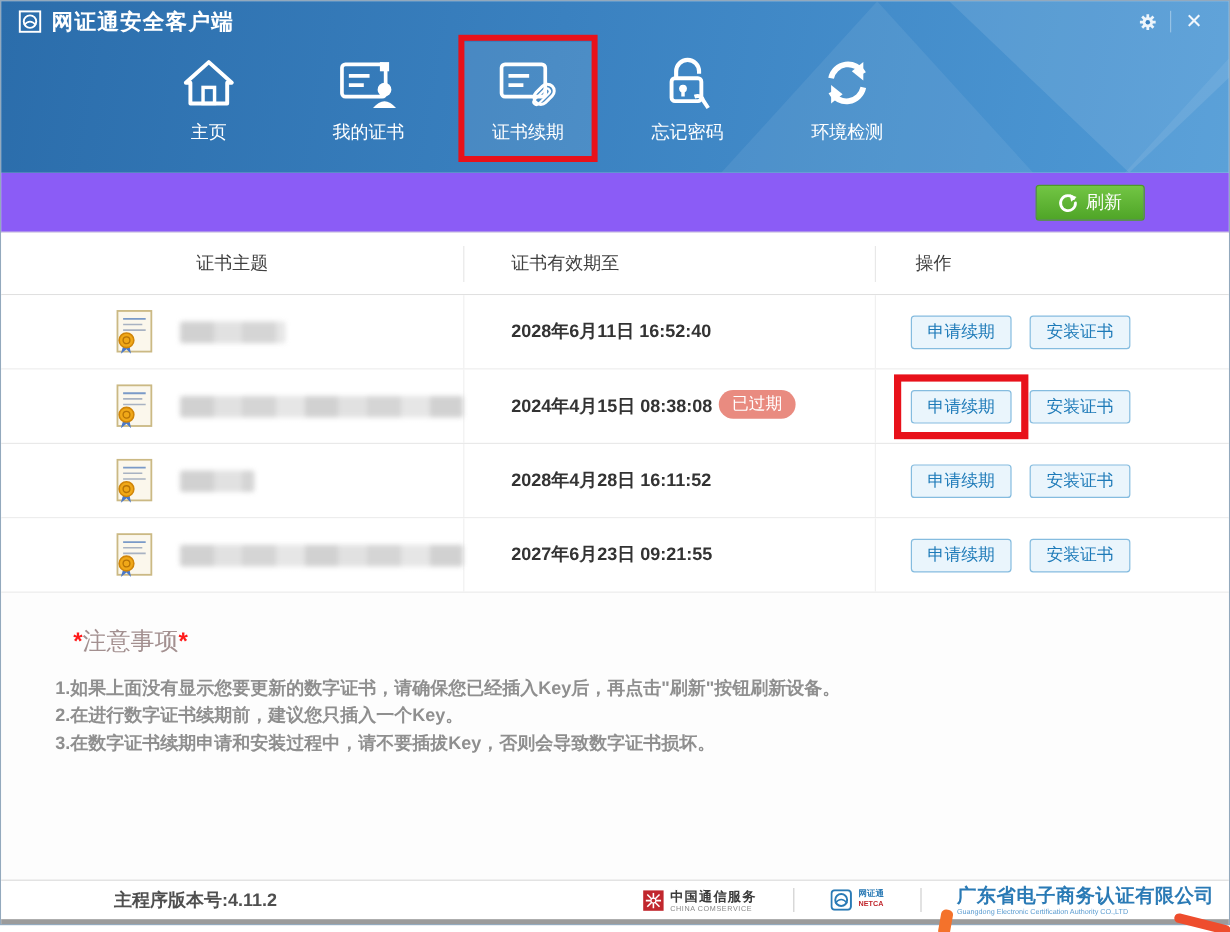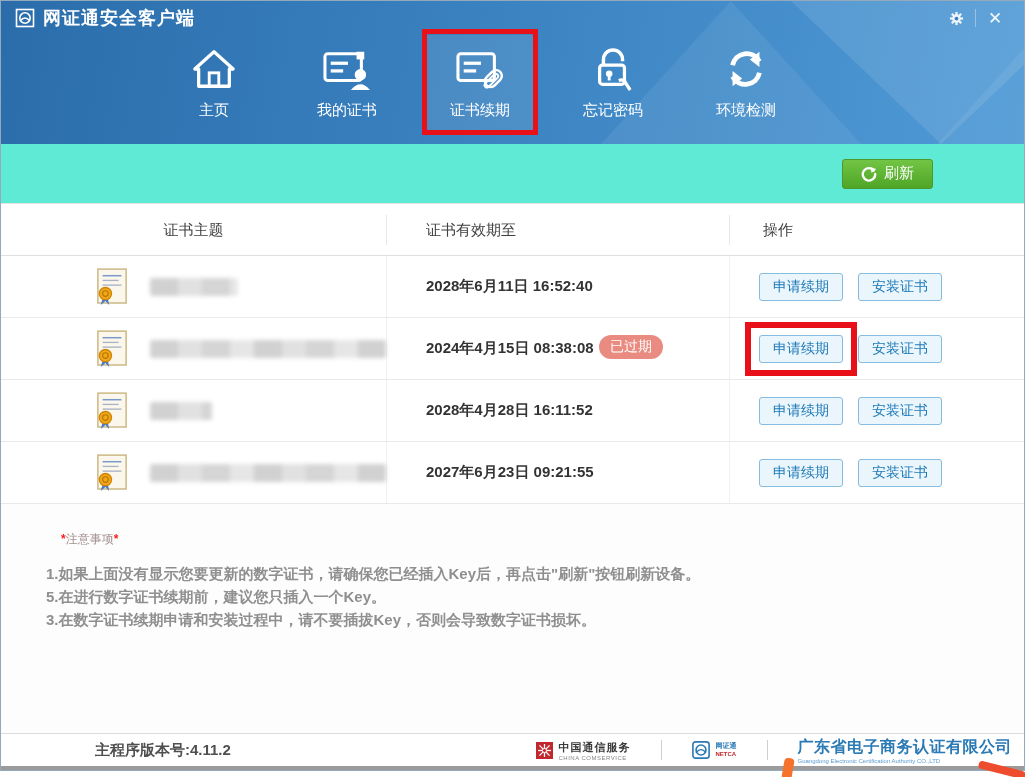--- a/index.html
+++ b/index.html
@@ -19,32 +19,32 @@
 
   .titlebar { position:relative; height:34px; display:flex; align-items:center; padding:0 10px; z-index:3; }
   .app-icon { width:20px; height:20px; margin:0 8px 0 4px; }
   .app-title { color:#fff; font-size:18px; font-weight:bold; letter-spacing:1px; }
   .titlebar-right { margin-left:auto; display:flex; align-items:center; height:100%; }
   .tb-btn { width:38px; height:28px; display:flex; align-items:center; justify-content:center;
             color:#e8f1fa; cursor:pointer; }
   .tb-sep { width:1px; height:18px; background:rgba(255,255,255,0.35); }
   .close-glyph { font-size:17px; font-weight:bold; color:#f2f7fc; }
 
-  .nav { position:relative; display:flex; padding-left:118px; z-index:2;margin-left:40px; }
+  .nav { position:relative; display:flex; padding-left:118px; z-index:2; }
   .nav-item { width:110px; margin-right:23px; height:100px; display:flex; flex-direction:column;
               align-items:center; justify-content:flex-start; padding-top:8px; cursor:pointer; position:relative; }
   .nav-item.selected { background:rgba(255,255,255,0.09); }
   .nav-ico { height:52px; display:flex; align-items:center; justify-content:center; }
   .nav-label { color:#fff; font-size:15px; margin-top:6px; white-space:nowrap; }
   .annot-nav { position:absolute; left:-3px; top:-6px; right:-3px; bottom:0px;
                border:5px solid #e8111a; pointer-events:none; z-index:5; }
 
   
-  .toolbar { height:60px; display:flex; align-items:center; justify-content:flex-end;
-             padding-right:91px; border-bottom:1px solid #e2e2e2; background:#5eead4; }
+  .toolbar { height:50px; display:flex; align-items:center; justify-content:flex-end;
+             padding-right:70px; border-bottom:1px solid #e2e2e2; background:#8b5cf6; }
   .btn-refresh { display:flex; align-items:center; gap:7px; height:30px; padding:0 18px;
                  background:linear-gradient(180deg,#72c544 0%,#4fa527 100%);
                  border:1px solid #4d9a28; border-radius:3px; color:#fff; font-size:15px;
                  cursor:pointer; }
 
   
   .thead { display:flex; height:52px; align-items:center; background:#fff; border-bottom:1px solid #e0e0e0; }
   .th1 { width:386px; text-align:center; font-size:15px; color:#404040; border-right:1px solid #e8e8e8; height:30px; line-height:30px;}
   .th2 { width:343px; padding-left:39px; font-size:15px; color:#404040; border-right:1px solid #e8e8e8; height:30px; line-height:30px;}
   .th3 { flex:1; padding-left:33px; font-size:15px; color:#404040; height:30px; line-height:30px;}
@@ -62,21 +62,21 @@
            padding:3px 11px; border-radius:13px; white-space:nowrap; z-index:2;}
   .act-btn { height:28px; padding:0 13px; margin-right:15px; background:#eaf5fc;
              border:1px solid #85bcdf; border-radius:3px; color:#1d7ab8; font-size:14px; cursor:pointer; }
   .renew-wrap { position:relative; display:inline-block; margin-right:15px; }
   .renew-wrap .act-btn { margin-right:0; }
   .annot-btn { position:absolute; left:-14px; top:-13px; right:-14px; bottom:-13px;
                border:6px solid #e8111a; pointer-events:none; z-index:5; }
 
   
   .notes { padding:27px 45px 0 45px; background:#fdfdfd; height:247px; }
-  .notes-title { font-size:12px; margin-left:15px; margin-bottom:14px; color:#a39090; }
+  .notes-title { font-size:20px; margin-left:15px; margin-bottom:14px; color:#a39090; }
   .star { color:#ff1a1a; font-weight:bold; }
   .note-line { font-size:15px; font-weight:bold; color:#8f8f8f; line-height:23px; }
 
   
   .footer { position:absolute; left:0; right:0; bottom:4px; height:33px; border-top:1px solid #dcdcdc;
             display:flex; align-items:center; background:#fff; }
   .version { margin-left:94px; font-size:15px; font-weight:bold; color:#4f4f4f; }
   .footer-logos { margin-left:auto; margin-right:12px; display:flex; align-items:center; gap:30px; }
   .logo-block { display:flex; align-items:center; gap:6px; }
   .cs-emblem { width:17px; height:17px; background:#c1272d; display:flex; align-items:center; justify-content:center; }
@@ -305,21 +305,21 @@
       </div>
       <div class="td3">
         <button class="act-btn">申请续期</button>
         <button class="act-btn">安装证书</button>
       </div>
     </div>
 
     <div class="notes">
       <div class="notes-title"><span class="star">*</span><span>注意事项</span><span class="star">*</span></div>
       <div class="note-line">1.如果上面没有显示您要更新的数字证书，请确保您已经插入Key后，再点击"刷新"按钮刷新设备。</div>
-      <div class="note-line">5.在进行数字证书续期前，建议您只插入一个Key。</div>
+      <div class="note-line">2.在进行数字证书续期前，建议您只插入一个Key。</div>
       <div class="note-line">3.在数字证书续期申请和安装过程中，请不要插拔Key，否则会导致数字证书损坏。</div>
     </div>
 
     <div class="footer">
       <span class="version">主程序版本号:4.11.2</span>
       <div class="footer-logos">
         <div class="logo-block">
           <div class="cs-emblem">
             <svg width="13" height="13" viewBox="0 0 14 14">
               <g stroke="#fff" stroke-width="1.4">

